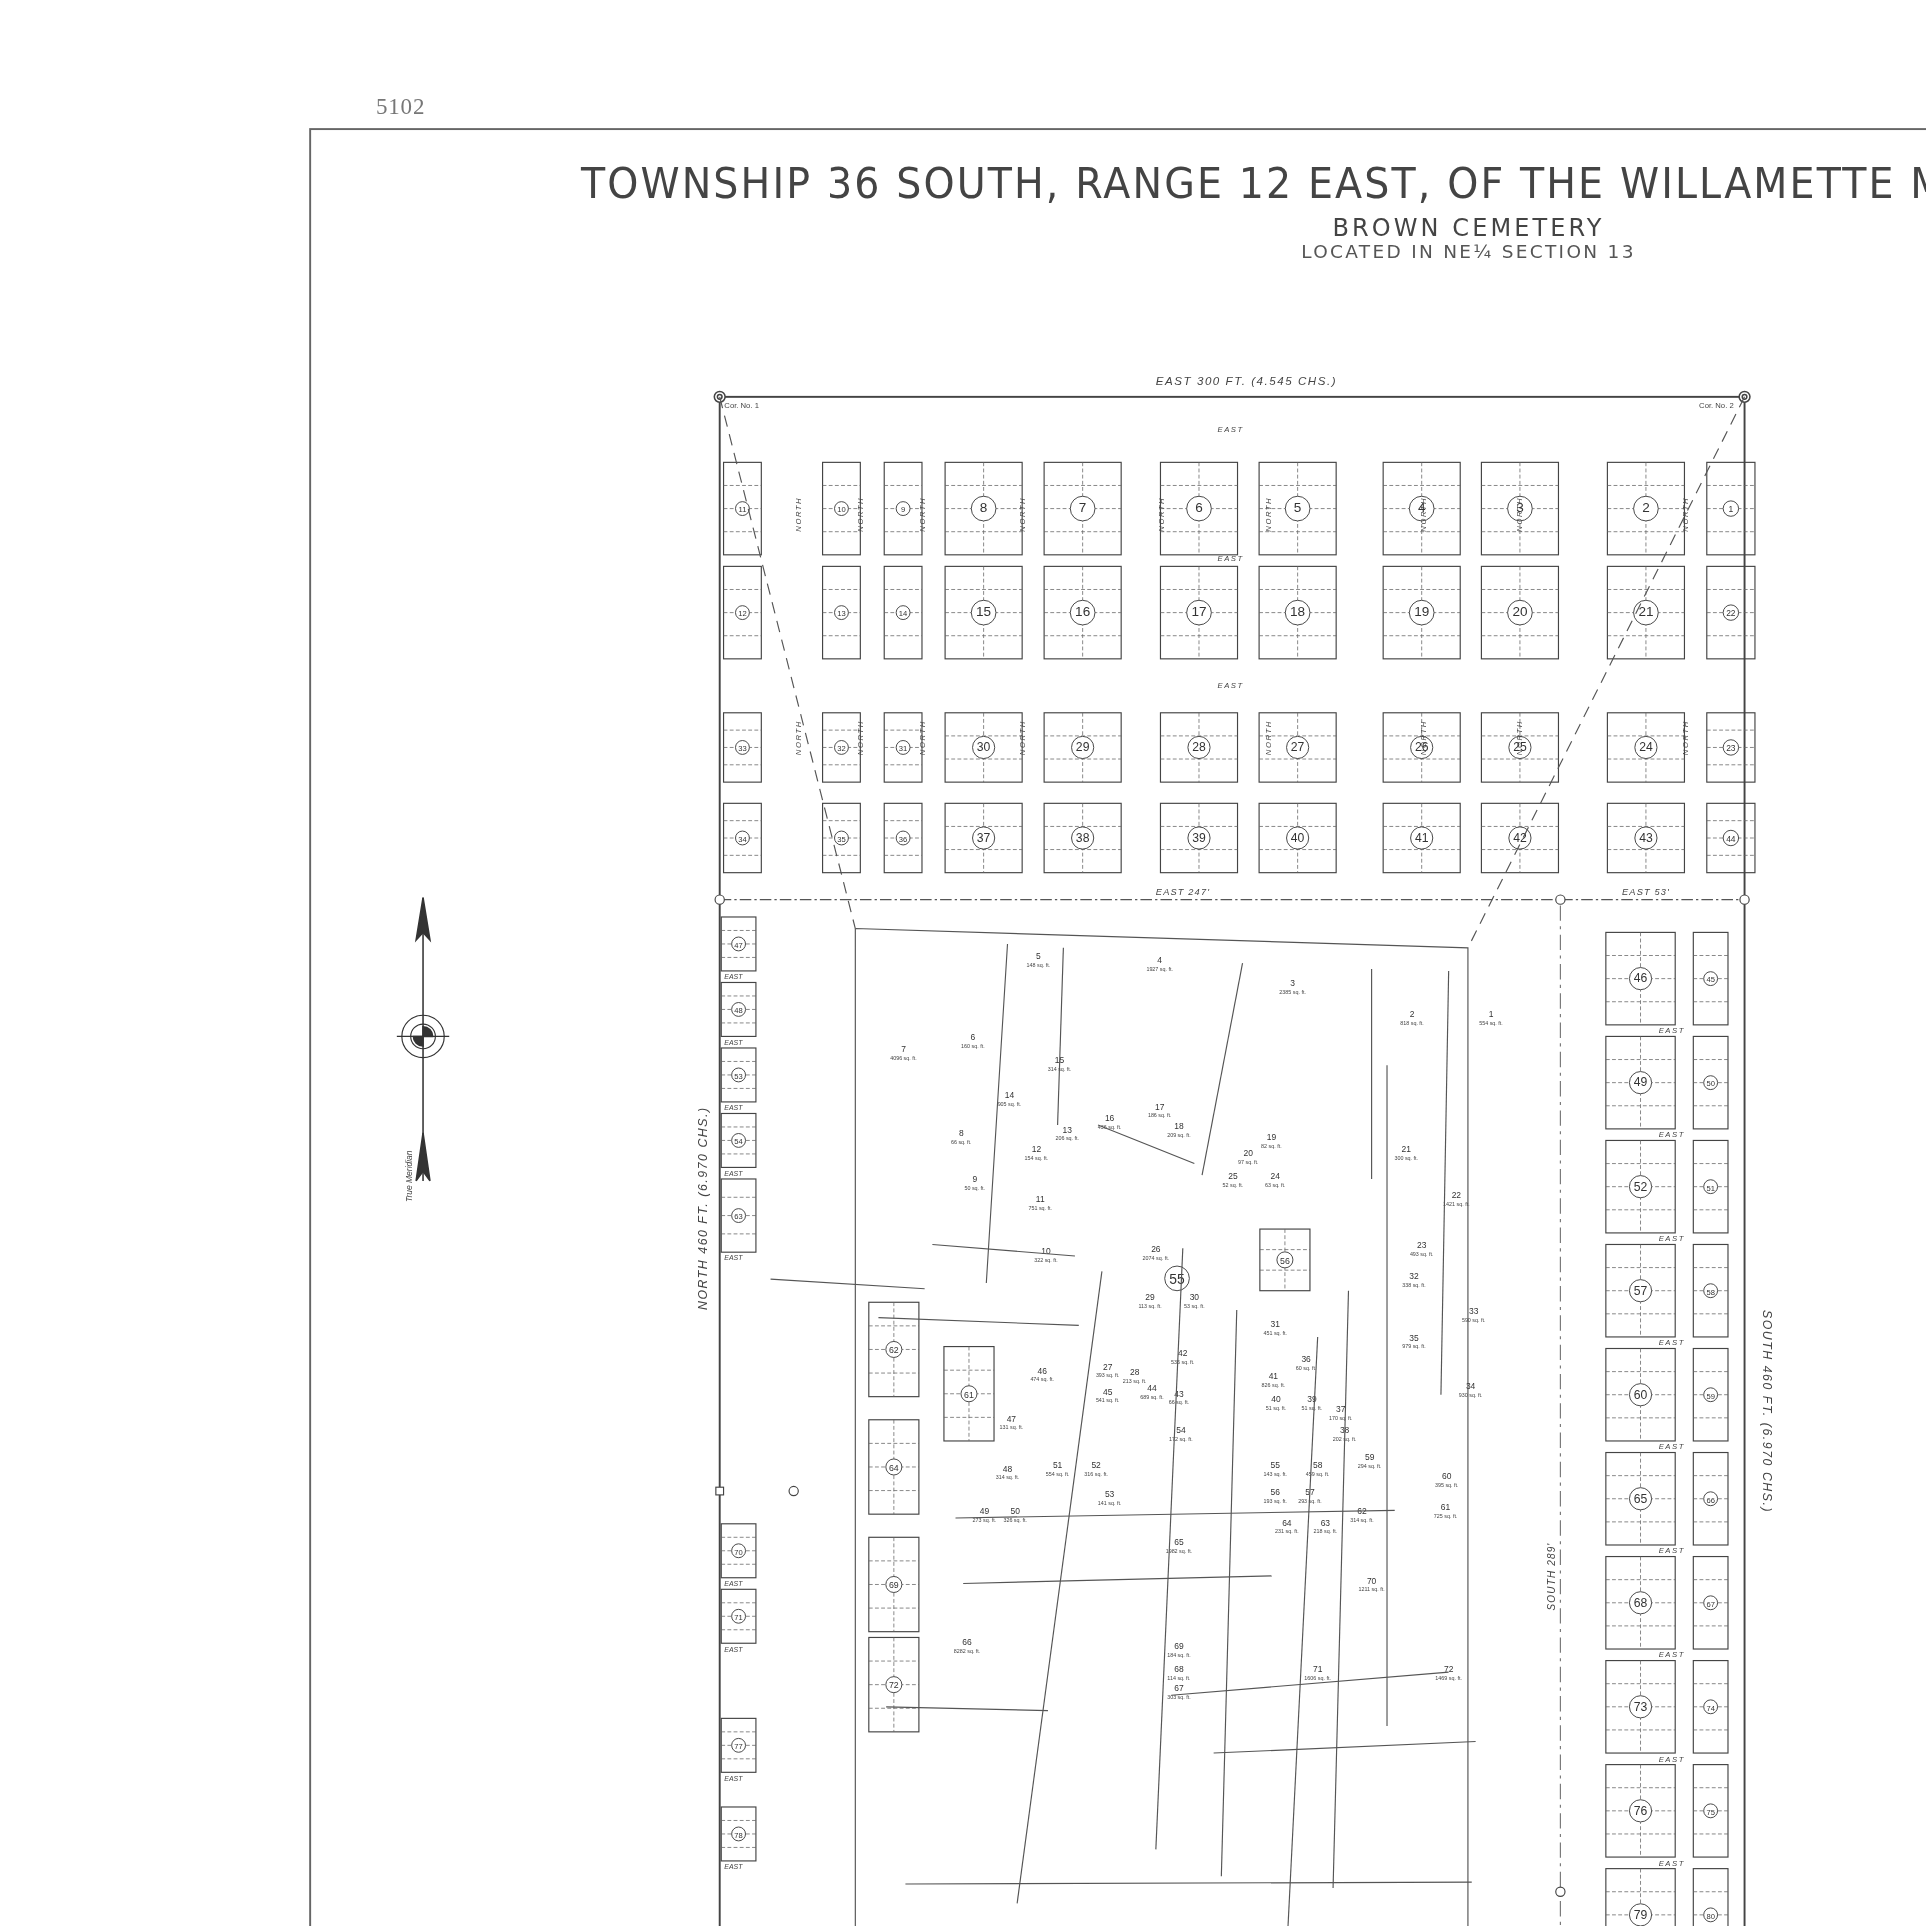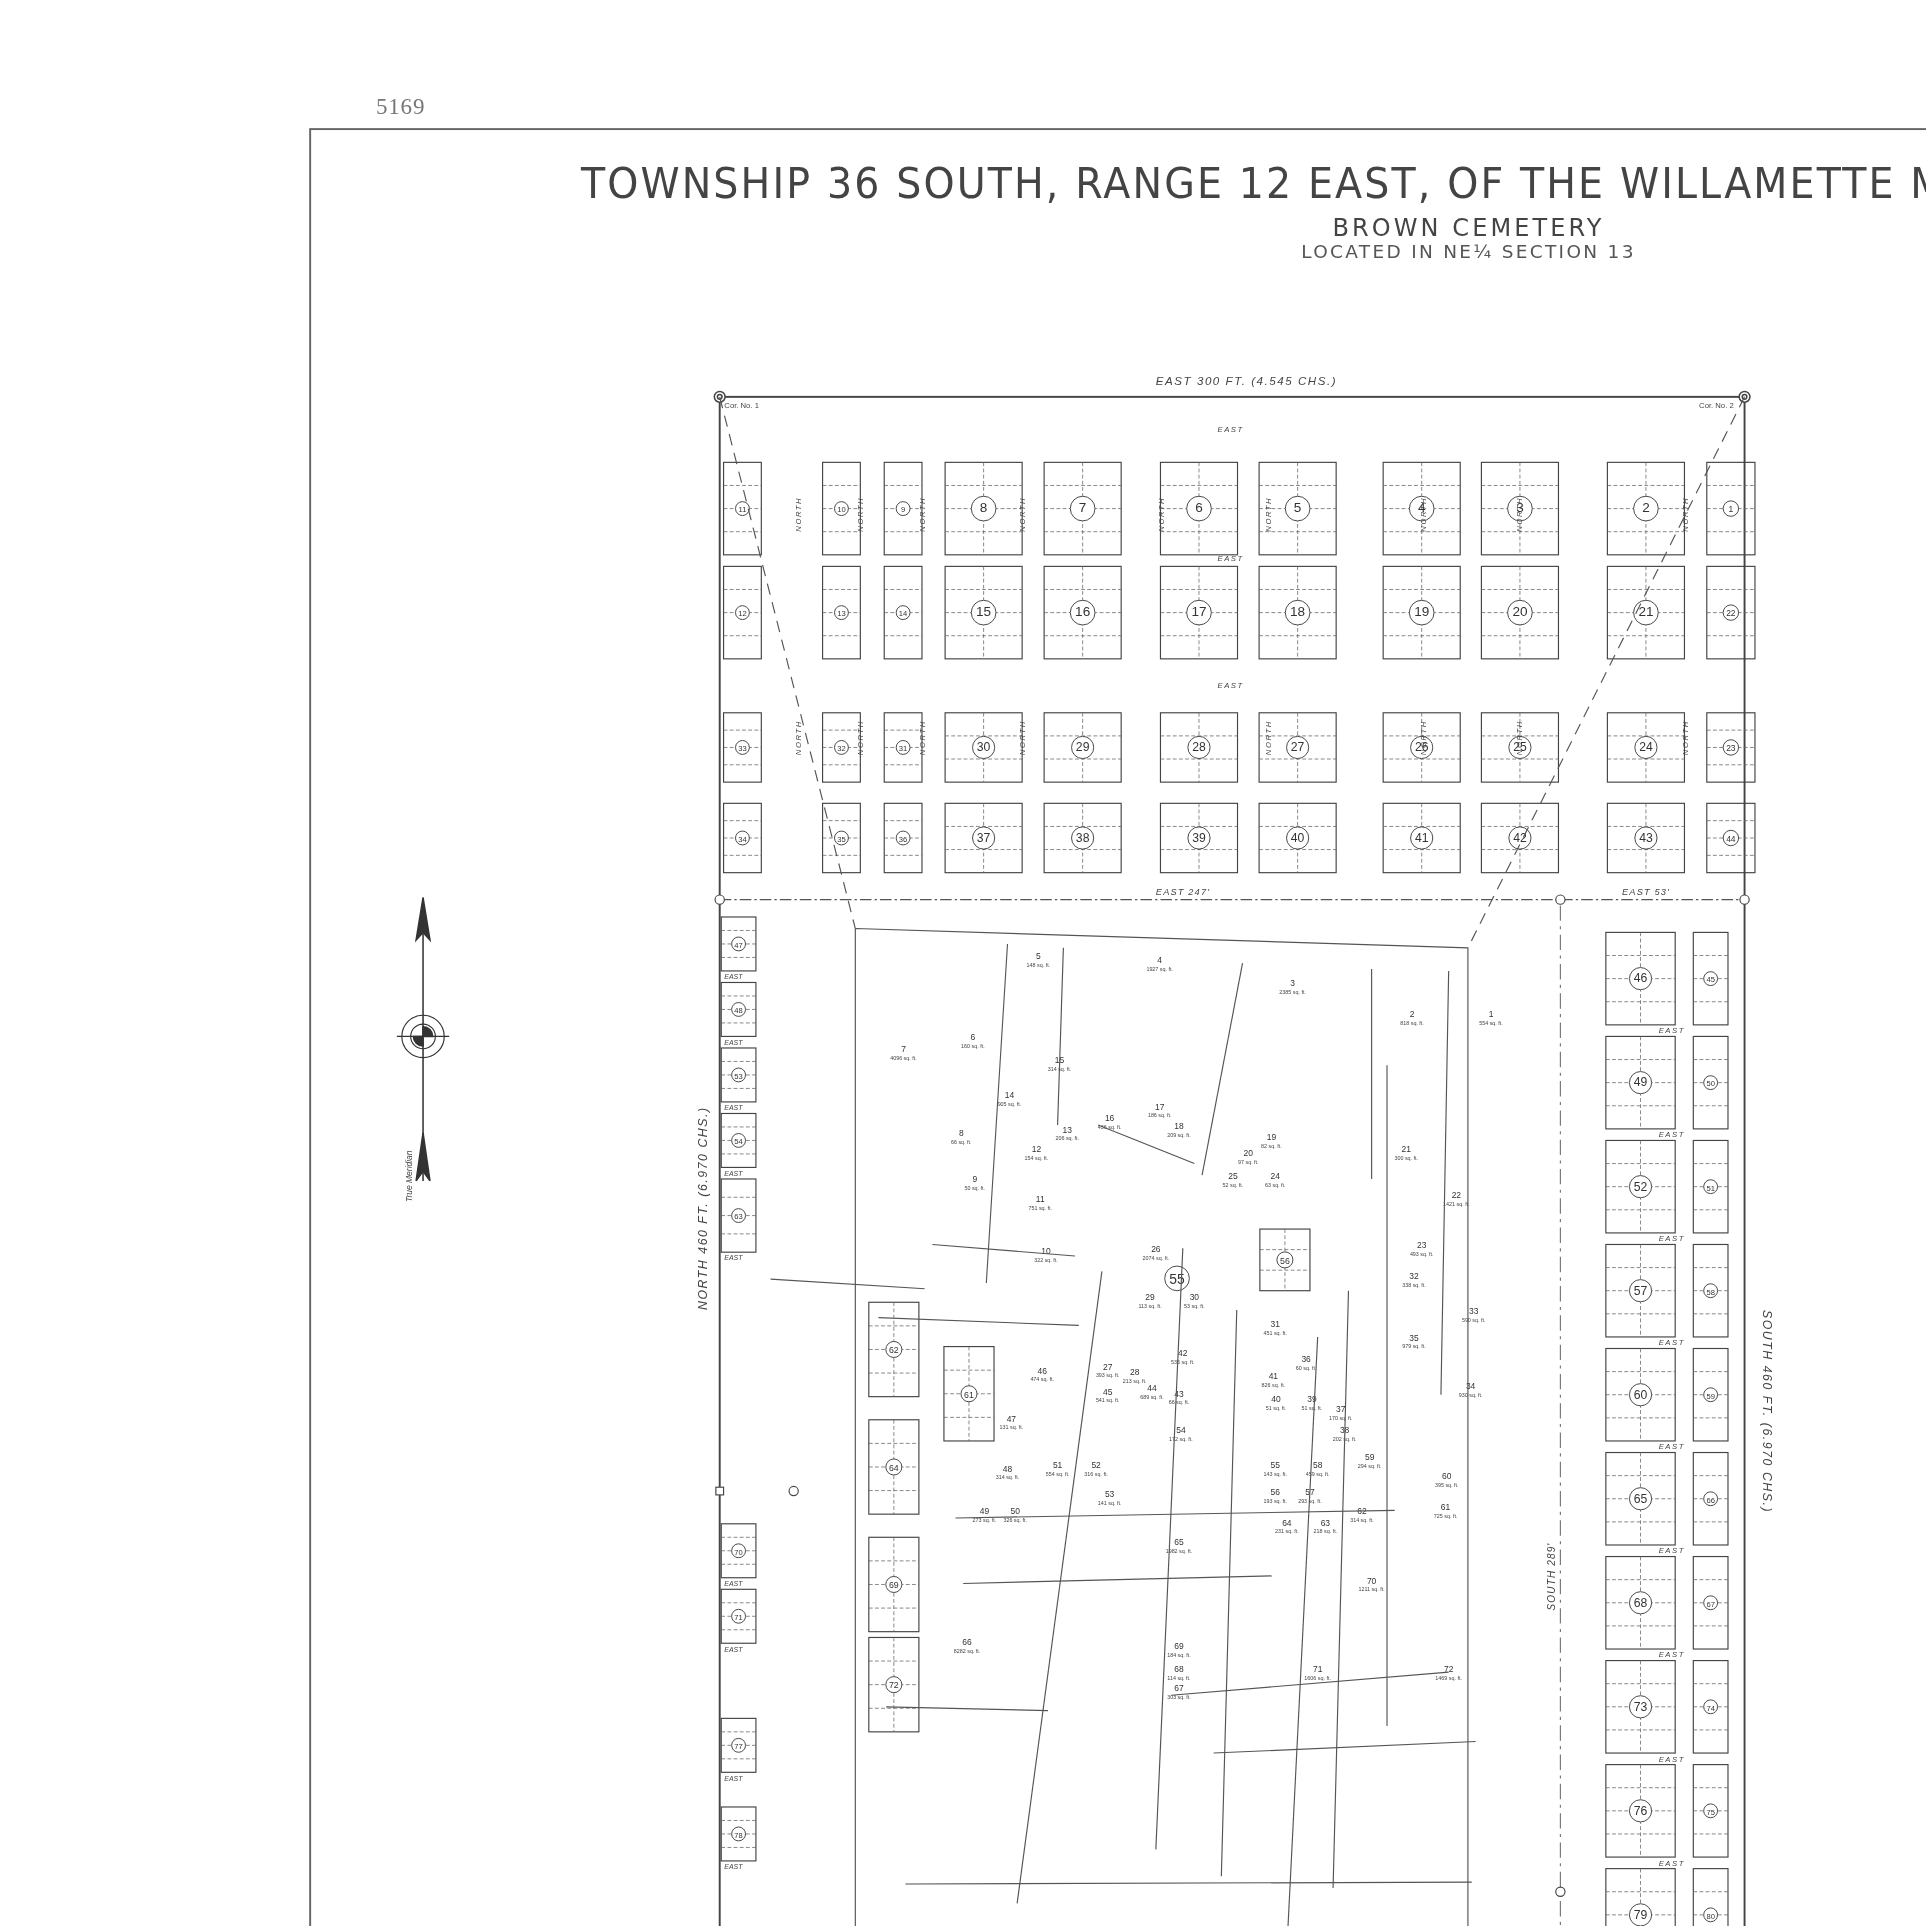--- a/index.html
+++ b/index.html
@@ -6,21 +6,21 @@
   body{width:2937px;height:2252px;position:relative;overflow:hidden;font-family:"Liberation Sans",sans-serif;color:#333;}
   #plat{position:absolute;left:0;top:0;}
   .sheet-num{position:absolute;left:376px;top:94px;font-family:"Liberation Serif",serif;font-size:23px;color:#777;letter-spacing:0.8px;}
   .title{position:absolute;left:0;width:2937px;top:158px;text-align:center;font-size:43px;letter-spacing:2.3px;color:#444;font-family:"DejaVu Sans",sans-serif;transform:scaleX(0.92);}
   .subtitle{position:absolute;left:0;width:2937px;top:214px;text-align:center;font-size:24px;letter-spacing:3.1px;color:#444;font-family:"DejaVu Sans",sans-serif;}
   .subtitle2{position:absolute;left:0;width:2937px;top:241px;text-align:center;font-size:18.5px;letter-spacing:2.3px;color:#555;font-family:"DejaVu Sans",sans-serif;}
 </style>
 </head>
 <body>
 
-<div class="sheet-num">5169</div>
+<div class="sheet-num">5102</div>
 
 <div class="title">TOWNSHIP 36 SOUTH, RANGE 12 EAST, OF THE WILLAMETTE MERIDIAN, OREGON.</div>
 <div class="subtitle">BROWN CEMETERY</div>
 <div class="subtitle2">LOCATED IN NE¼ SECTION 13</div>
 
 <svg id="plat" width="2937" height="2252" viewBox="0 0 7623 5845" xmlns="http://www.w3.org/2000/svg">
   <defs>
     <pattern id="hatch" width="8" height="8" patternUnits="userSpaceOnUse">
         <line x1="0" y1="0" x2="0" y2="8" stroke="#555" stroke-width="2"></line>
       </pattern>

